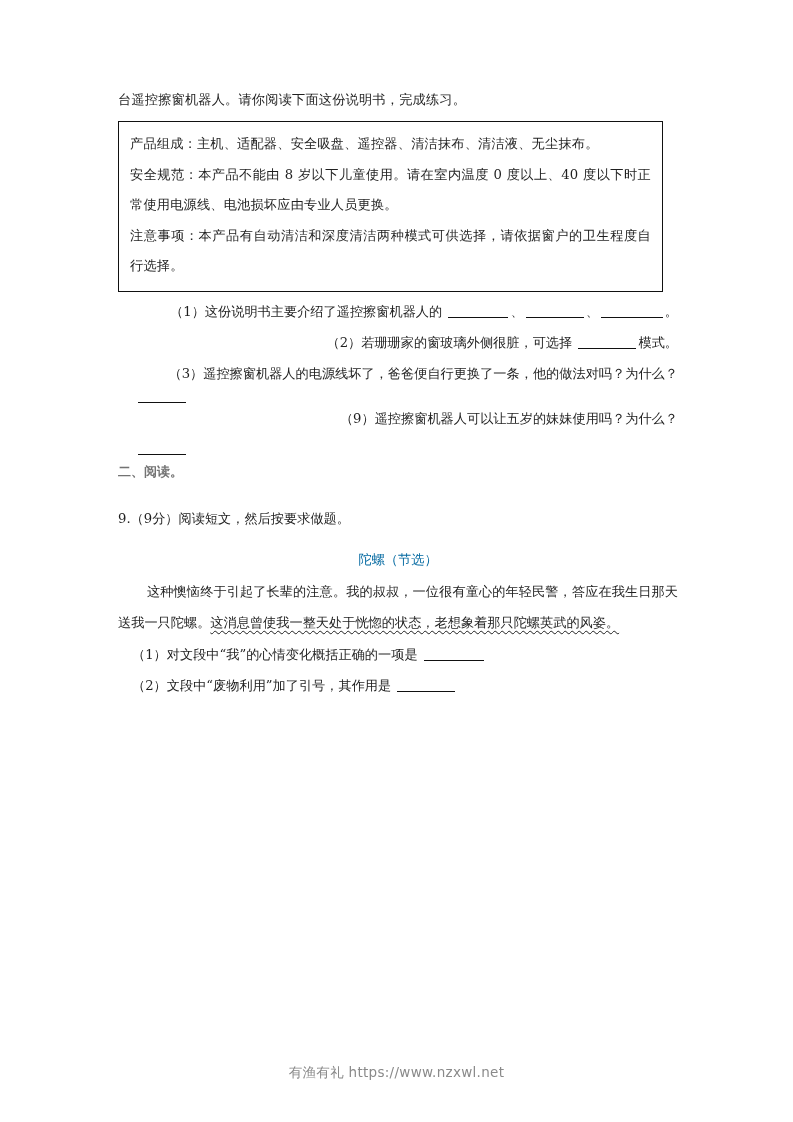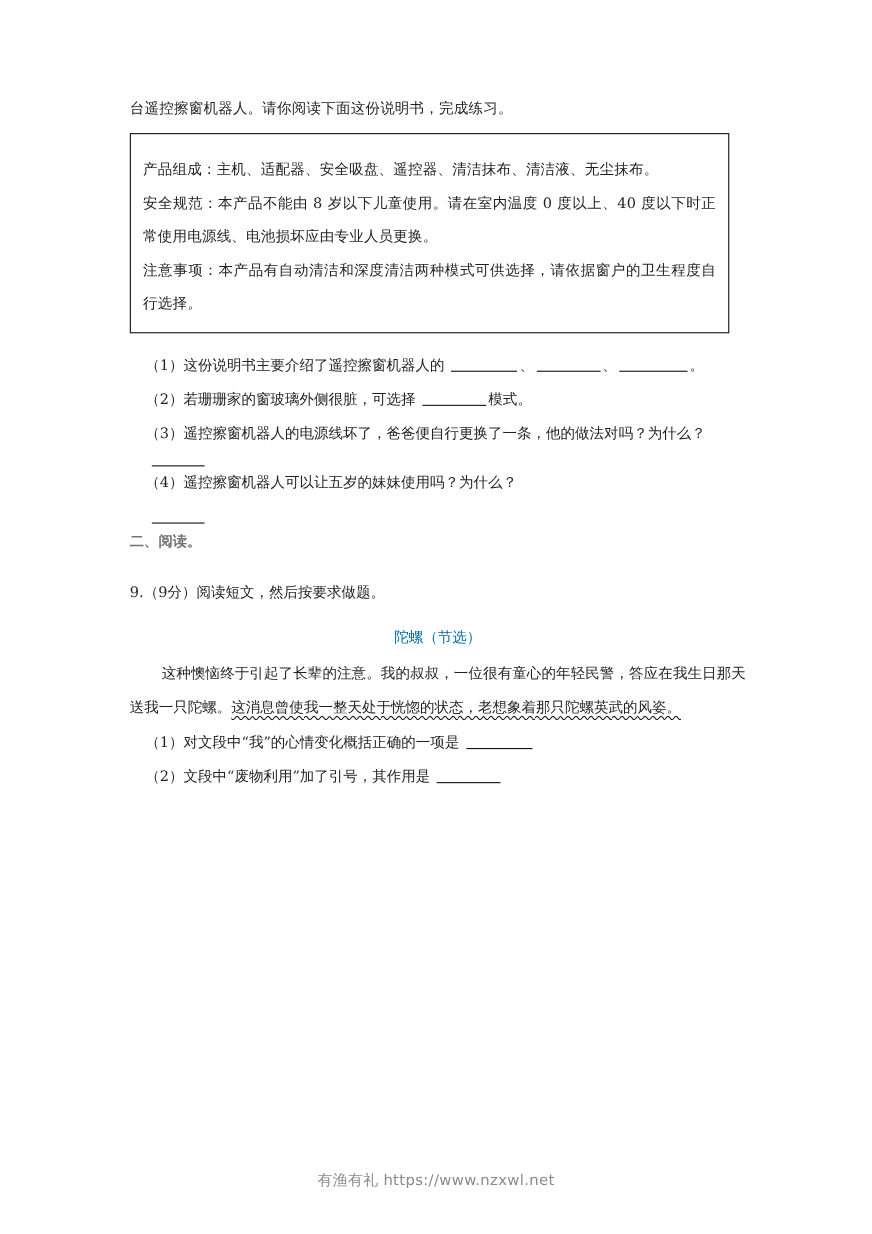--- a/index.html
+++ b/index.html
@@ -37,32 +37,33 @@
     line-height: 31px;
     letter-spacing: 0.2px;
     white-space: nowrap;
     color: #1f1f1f;
   }
 
   
   .spec-box {
     border: 1.2px solid #111;
     margin-top: 6px;
-    padding: 18px 11px 9px 11px;
+    padding: 7px 11px 9px 11px;
     box-sizing: border-box;
     width: 545px;
   }
   .spec-box .line {
     line-height: 30.5px;
     white-space: normal;
     text-align: justify;
   }
 
   .q-list {
-    margin-top: 14px;
+    margin-top: 4px;
+    text-align: right;
   }
   .q {
     font-size: 13.2px;
     line-height: 31px;
     padding-left: 14px;
     color: #1f1f1f;
   }
 
   
   .blank {
@@ -171,21 +172,21 @@
       </div>
 
       <div class="q">
         <span>（2）若珊珊家的窗玻璃外侧很脏，可选择</span>
         <span class="blank w2"></span><span>模式。</span>
       </div>
 
       <div class="q">（3）遥控擦窗机器人的电源线坏了，爸爸便自行更换了一条，他的做法对吗？为什么？</div>
       <div class="answer-rule"></div>
 
-      <div class="q">（4）遥控擦窗机器人可以让五岁的妹妹使用吗？为什么？</div>
+      <div class="q">（9）遥控擦窗机器人可以让五岁的妹妹使用吗？为什么？</div>
       <div class="answer-rule tall"></div>
 
     </div>
 
     <div class="section-head">二、阅读。</div>
 
     <div class="q-num">9.（9分）阅读短文，然后按要求做题。</div>
 
     <div class="passage-title">陀螺（节选）</div>
 

